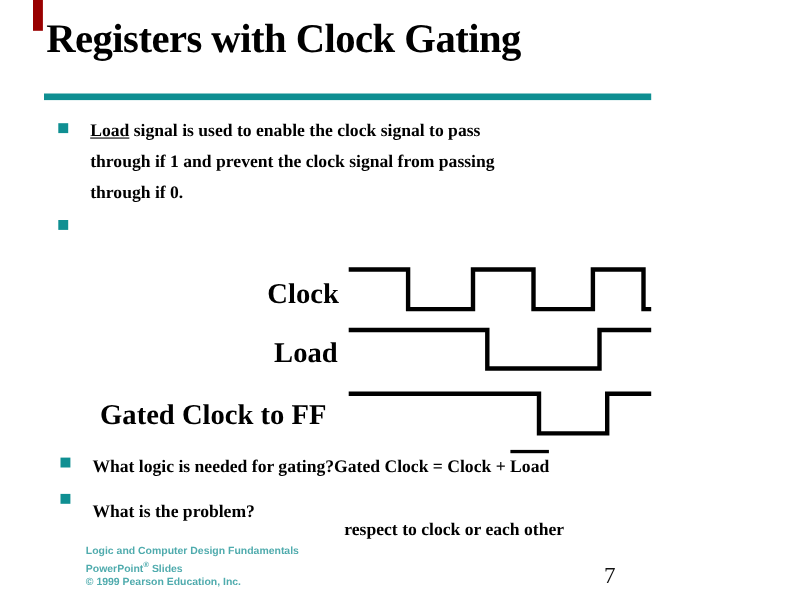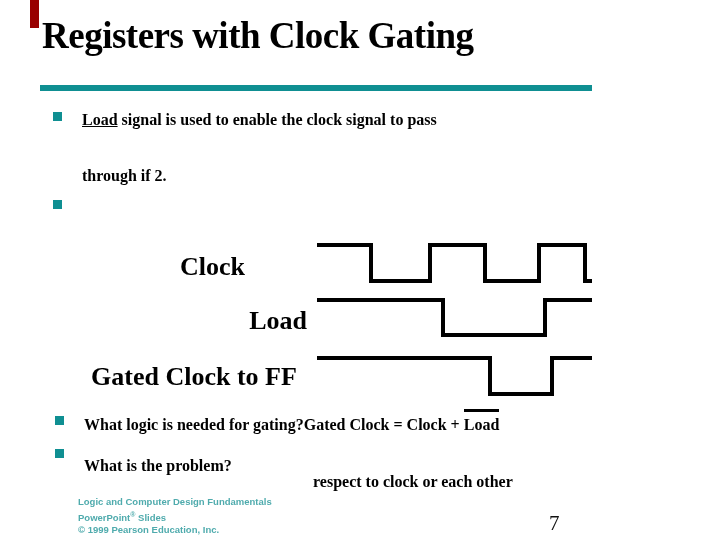--- a/index.html
+++ b/index.html
@@ -18,21 +18,21 @@
   .body-text{position:absolute;font-size:16px;font-weight:700;line-height:28px;white-space:pre;}
   .b1t{left:82px;top:106px;}
   .b2t{left:82px;top:190px;}
   .b3t{left:84px;top:409px;text-align:right;}
   .b4t{left:84px;top:440px;margin-top:12px;}
   .b4a1{left:317px;top:440px;}
   .b4a2{left:313px;top:468px;}
   .u{text-decoration:underline;}
   .overbar{display:inline-block;border-top:3px solid #000;padding-top:1px;line-height:23px;}
   .wave-label{position:absolute;font-size:26px;font-weight:700;line-height:26px;white-space:pre;text-align:center;}
-  .wl-clock{left:180px;top:254px;width:128px;text-align:left;}
+  .wl-clock{left:180px;top:254px;width:128px;text-align:right;}
   .wl-load{left:180px;top:308px;width:127px;text-align:right;}
   .wl-gated{left:91px;top:364px;}
   .timing{position:absolute;left:0;top:0;width:720px;height:540px;}
   .footer{
     position:absolute;left:54px;top:496px;
     font-family:"Liberation Sans",sans-serif;font-size:9.5px;font-weight:700;
     color:#4fabad;line-height:12.5px;white-space:pre;margin-left:24px;
   }
   .footer sup{font-size:7px;}
   .page-number{position:absolute;left:549px;top:511px;font-size:21px;color:#111;}
@@ -42,21 +42,21 @@
 
 <div class="slide">
 
   <div class="red-accent"></div>
 
   <div class="title">Registers with Clock Gating</div>
 
   <div class="rule"></div>
 
   <div class="bullet b1"></div>
-  <div class="body-text b1t"><span class="u">Load</span><span> signal is used to enable the clock signal to pass</span><br><br><span>through if 2.</span></div>
+  <div class="body-text b1t"><span class="u">Load</span><span> signal is used to enable the clock signal to pass</span><br><span>through if 1 and prevent the clock signal from passing</span><br><span>through if 0.</span></div>
 
   <div class="bullet b2"></div>
 
   <div class="wave-label wl-clock">Clock</div>
   <div class="wave-label wl-load">Load</div>
   <div class="wave-label wl-gated">Gated Clock to FF</div>
 
   <svg class="timing" viewBox="0 0 720 540" xmlns="http://www.w3.org/2000/svg">
       <polyline points="317,245 371,245 371,281 430,281 430,245 485,245 485,281 539,281 539,245 585,245 585,281 630,281 630,245 678,245" fill="none" stroke="#000000" stroke-width="4" stroke-linejoin="miter"></polyline>
       <polyline points="317,300 443,300 443,335 545,335 545,300 642,300 642,335 678,335" fill="none" stroke="#000000" stroke-width="4" stroke-linejoin="miter"></polyline>

